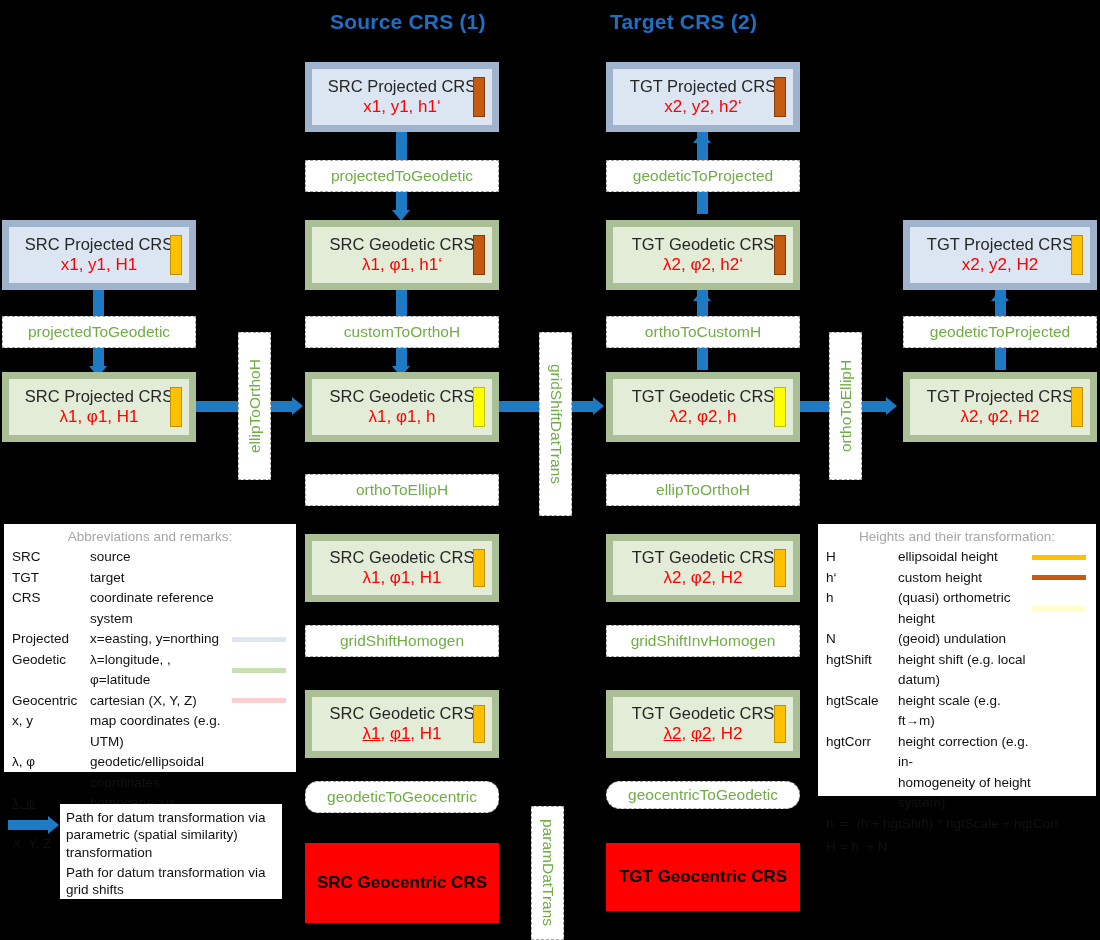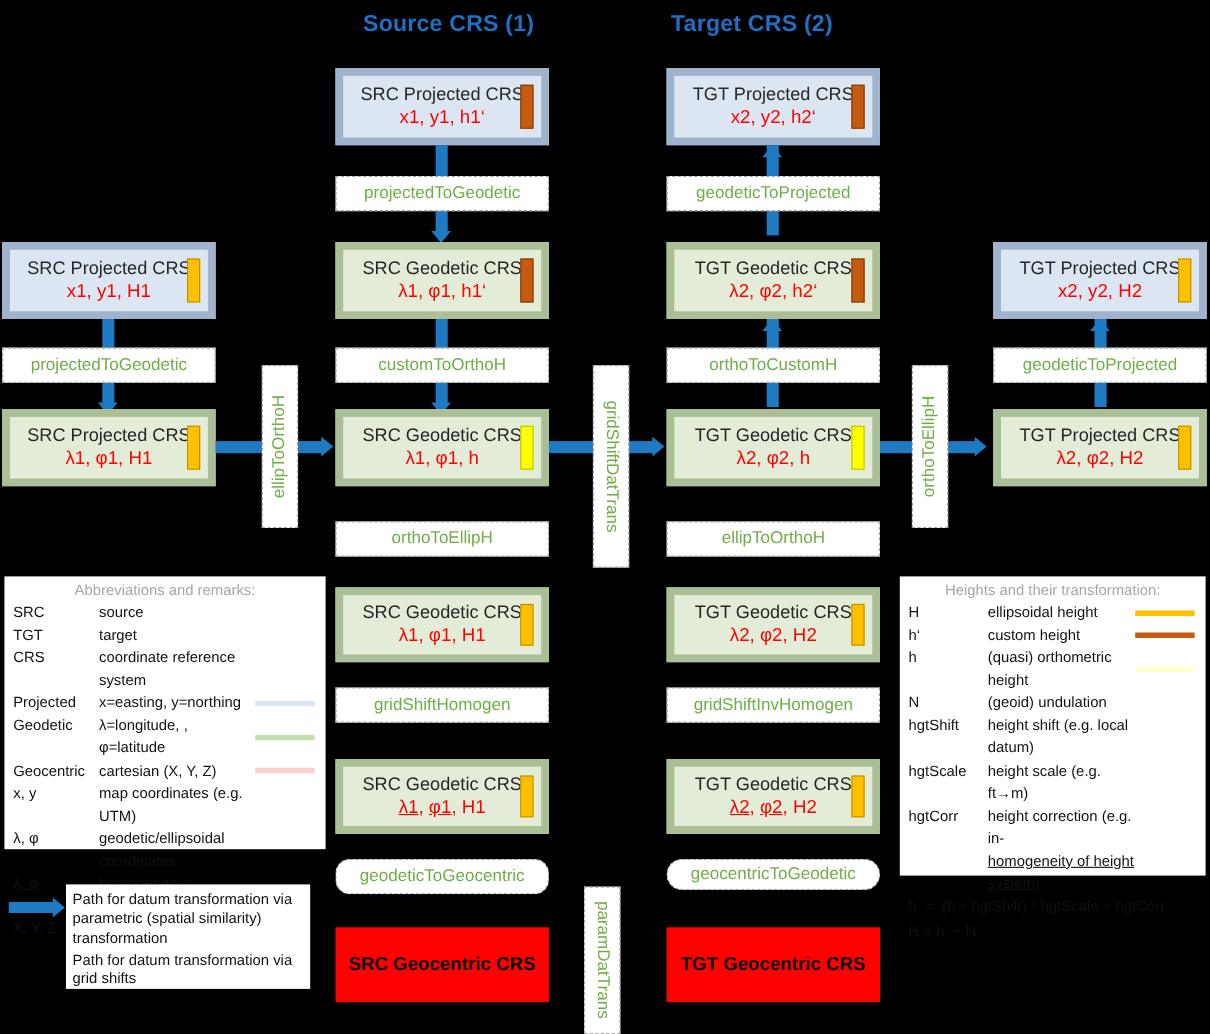--- a/index.html
+++ b/index.html
@@ -52,21 +52,21 @@
   .panel .ptitle{color:#a6a6a6;font-size:13.5px;text-align:center;padding-top:5px;}
   .lrow{display:flex;font-size:13.5px;color:#111;line-height:1.52;padding:0 8px;}
   .lrow .k{width:78px;flex:none;}
   .lrow .v{flex:1;}
   .lrow .sw{width:56px;flex:none;align-self:center;}
   .sw i{display:block;height:5px;width:54px;}
   .hrow .k{width:72px;}
   .hrow .sw i{height:5px;}
   .hformula{font-size:13.5px;color:#111;padding:1px 8px;line-height:1.55;white-space:pre;}
   .hangwrap{display:flex;font-size:13.5px;color:#111;line-height:1.5;padding:0 8px;}
-  .hangwrap .v{flex:1;text-decoration:underline;}
+  .hangwrap .v{flex:1;}
 
   
   .pathlegend{position:absolute;background:#fff;font-size:13.5px;color:#111;
               line-height:1.28;padding:5px 6px 6px 6px;box-sizing:border-box;}
   .pathlegend p{margin:0 0 3px 0;}
 </style>
 </head>
 <body>
 
 <div id="stage">
@@ -198,21 +198,21 @@
   </div>
   <div class="crs geod" style="left:606px;top:690px;width:194px;height:68px;">
     <span class="t1">TGT Geodetic CRS</span>
     <span class="t2"><span class="under">λ2</span><span>, </span><span class="under">φ2</span><span>, H2</span></span>
     <span class="hbar yellowA"></span>
   </div>
 
   <div class="meth" style="left:305px;top:781px;width:194px;height:32px;border-radius:13px;">geodeticToGeocentric</div>
   <div class="meth" style="left:606px;top:781px;width:194px;height:28px;border-radius:15px;">geocentricToGeodetic</div>
 
-  <div class="crs geoc" style="left:305px;top:843px;width:194px;height:68px;">
+  <div class="crs geoc" style="left:305px;top:843px;width:194px;height:80px;">
     <span class="t1">SRC Geocentric CRS</span>
   </div>
   <div class="crs geoc" style="left:606px;top:843px;width:194px;height:68px;">
     <span class="t1">TGT Geocentric CRS</span>
   </div>
 
   <div class="meth vert" style="left:531px;top:806px;width:33px;height:134px;">paramDatTrans</div>
 
   <div class="panel" style="left:4px;top:524px;width:292px;height:248px;">
     <div class="ptitle">Abbreviations and remarks:</div>

